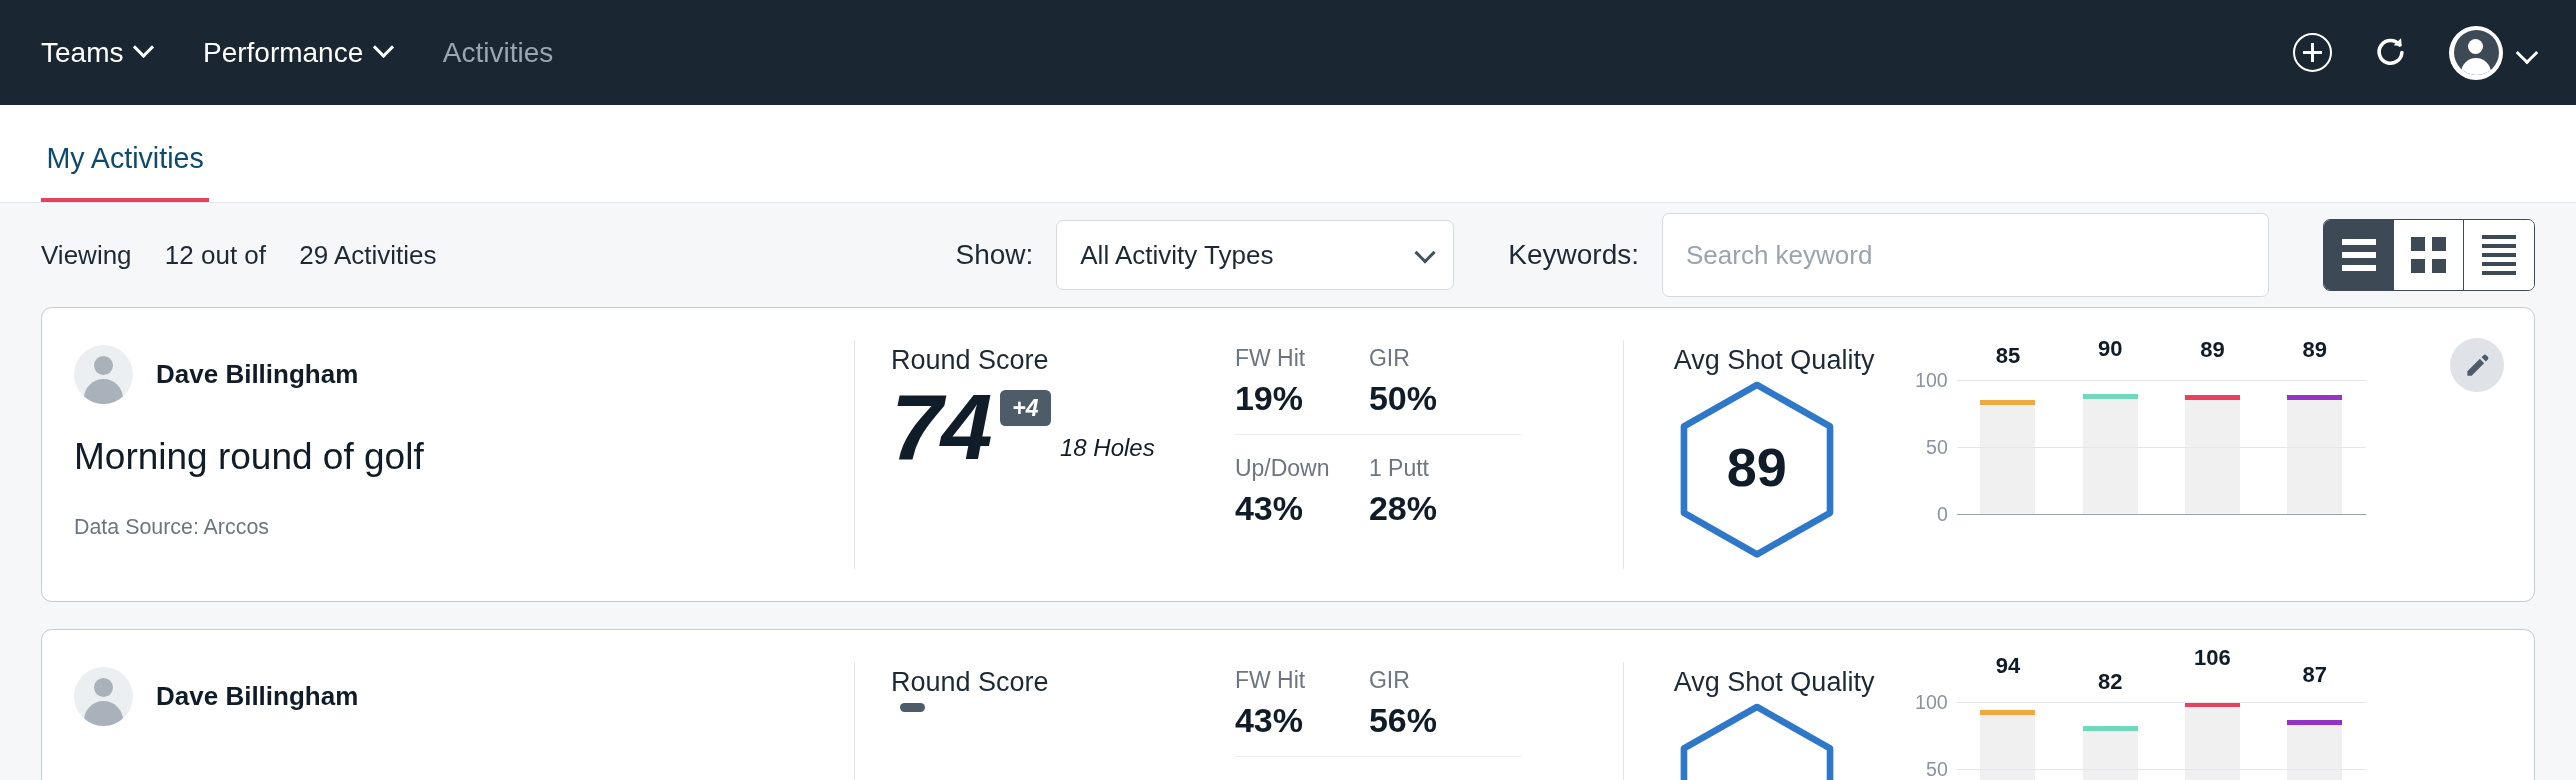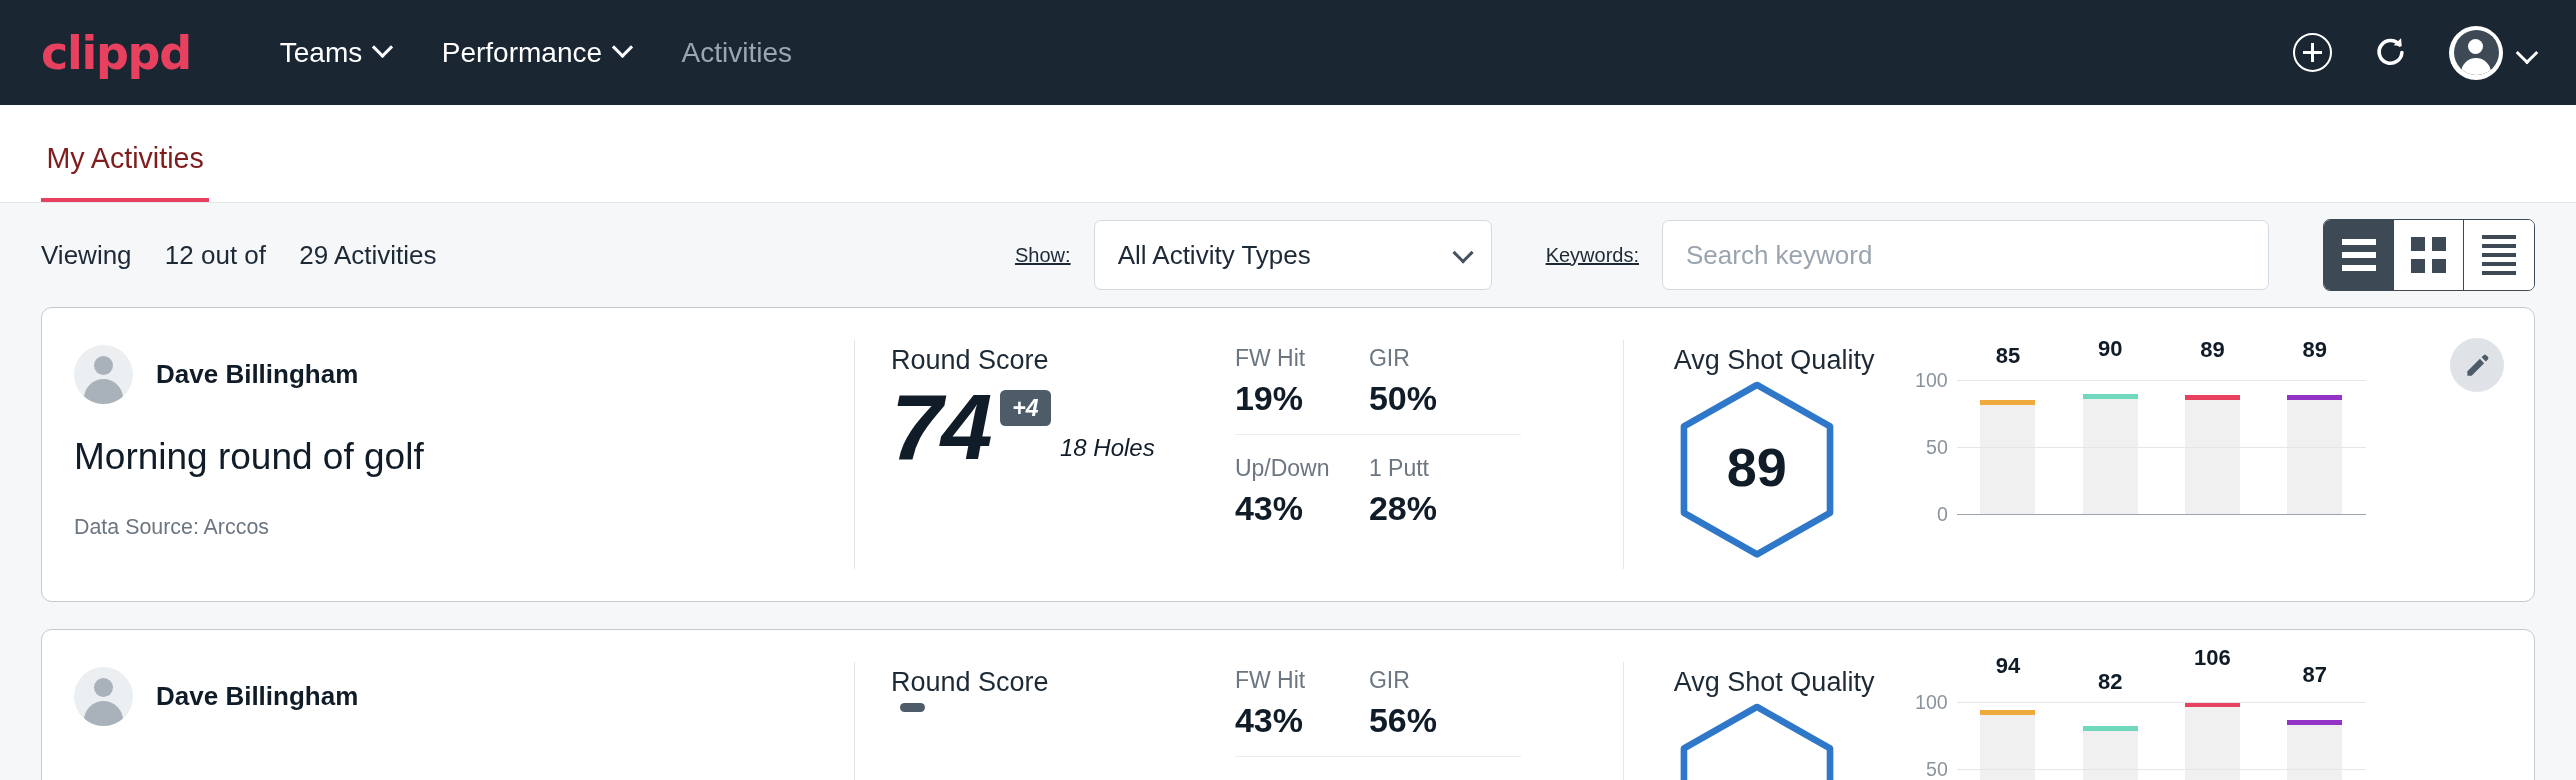--- a/index.html
+++ b/index.html
@@ -79,51 +79,51 @@
   }
 
   
   .tabsbar {
     height: 98px; background: #ffffff;
     padding: 0 41px;
     display: flex; align-items: flex-end;
     border-bottom: 0.9px solid #e3e7eb;
   }
   .tab {
-    font-size: 28.6px; color: #7f1d1d;
+    font-size: 28.6px; color: #0c4a6e;
     padding: 0 5.4px 23px 5.4px;
     border-bottom: 4.5px solid #e8415f;
     cursor: pointer;
   }
 
   
   .filterbar {
     height: 104px;
     display: flex; align-items: center;
     padding: 0 41px;
   }
   .viewing { font-size: 26px; color: #1d2a36; }
   .viewing b { font-weight: 400; margin-left: 26px; }
   .filter-right { margin-left: auto; display: flex; align-items: center; }
-  .label { font-size: 20px; color: #1d2a36; margin-right: 23px; text-decoration: underline; }
+  .label { font-size: 28px; color: #1d2a36; margin-right: 23px; }
   .select {
     width: 398px; height: 70px;
     background: #fff; border: 0.9px solid #d4dae0; border-radius: 7.1px;
     display: flex; align-items: center; padding: 0 23px;
     font-size: 26px; color: #1d2a36; cursor: pointer;
   }
   .select .sel-chev {
     margin-left: auto;
     width: 15px; height: 15px;
     border-right: 3.6px solid #44515e; border-bottom: 3.6px solid #44515e;
     transform: rotate(45deg) translateY(-3.6px);
   }
   .kw-label { margin-left: 54px; }
   .search {
-    width: 607px; height: 70px;
+    width: 607px; height: 84px;
     background: #fff; border: 0.9px solid #d4dae0; border-radius: 7.1px;
     display: flex; align-items: center; padding: 0 23px;
     font-size: 26px; color: #9aa4ae;
   }
   .viewtoggle {
     margin-left: 54px; display: flex;
     border: 0.9px solid #3d4a55; border-radius: 7.1px; overflow: hidden;
   }
   .vt-btn {
     width: 70px; height: 70px;
@@ -242,21 +242,20 @@
     width: 54px; height: 54px; border-radius: 50%;
     background: #dfe3e7;
     display: flex; align-items: center; justify-content: center;
     cursor: pointer;
   }
 </style>
 </head>
 <body>
 
 <div class="topnav">
-  <div class="logo">clippd</div>
 
   <div class="nav-items">
     <div class="nav-item">
       <span>Teams</span>
       <span class="chev"></span>
     </div>
     <div class="nav-item">
       <span>Performance</span>
       <span class="chev"></span>
     </div>

